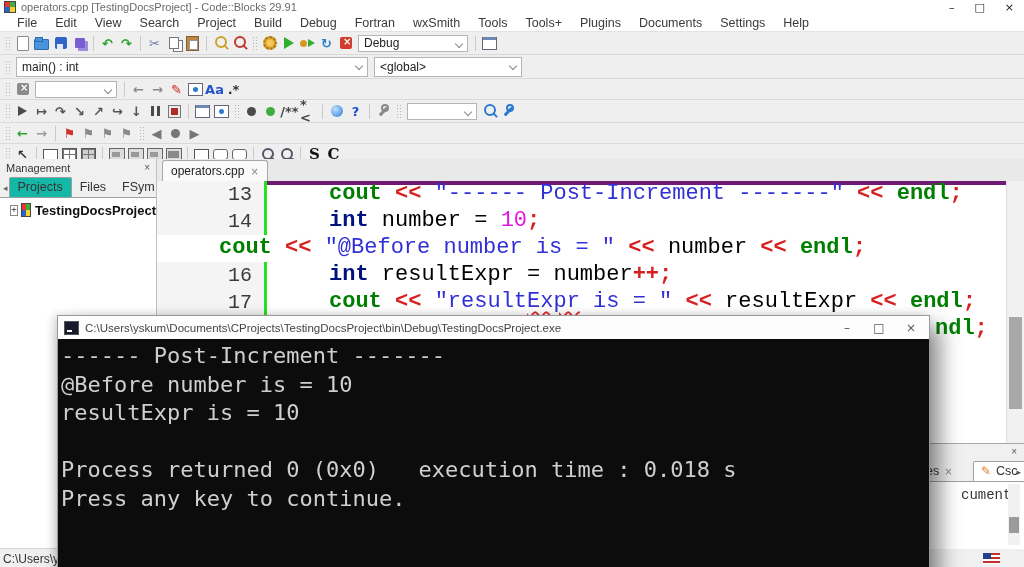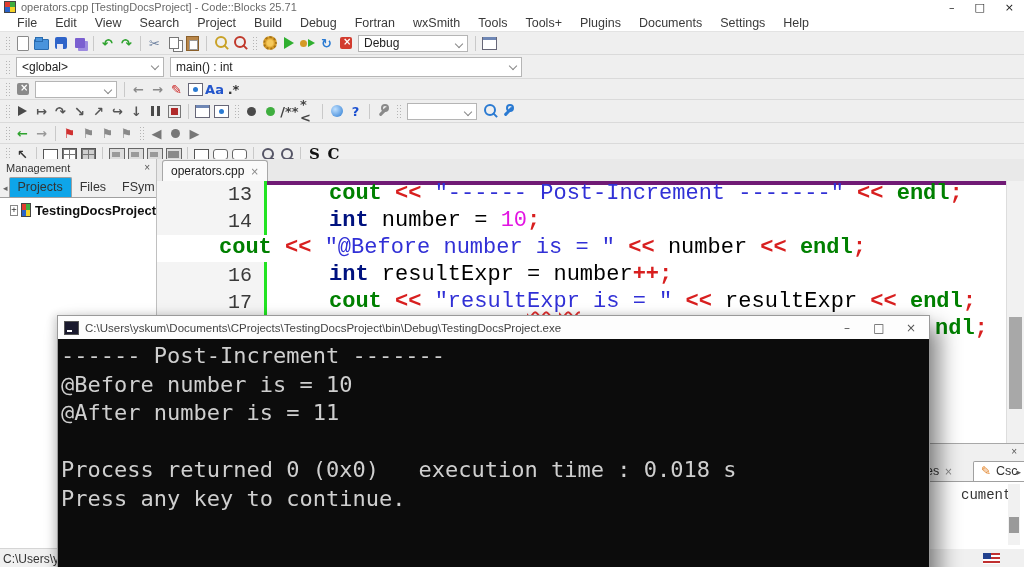--- a/index.html
+++ b/index.html
@@ -81,21 +81,21 @@
   .t-zoomin::after{content:"+";position:absolute;right:1px;bottom:-1px;font-size:9px;font-weight:bold;color:#556;}
   .t-zoomout::after{content:"–";position:absolute;right:1px;bottom:-1px;font-size:9px;font-weight:bold;color:#556;}
   
   .mgmt{position:absolute;left:0;top:159px;width:157px;height:389px;background:#f0f0f0;border-right:1px solid #c0c0c0;box-sizing:border-box;}
   .mgmt-head{height:17px;display:flex;align-items:center;padding:0 6px;font-size:11px;color:#333;text-align:center;}
   .mgmt-x{margin-left:auto;font-size:10px;color:#555;}
   .mgmt-tabs{height:21px;display:flex;align-items:flex-end;padding:0 2px;gap:0;}
   .scrl,.scrr{font-size:9px;color:#666;padding:0 1px 4px 1px;font-family:"DejaVu Sans",sans-serif;}
   .scrr{margin-left:auto;}
   .mtab{padding:2px 8px 3px 8px;font-size:12.5px;color:#333;white-space:nowrap;}
-  .mtab.active{background:#0ea5e9;border:1px solid #a0a0a0;border-bottom:none;border-radius:2px 2px 0 0;text-align:center;}
+  .mtab.active{background:#14b8a6;border:1px solid #a0a0a0;border-bottom:none;border-radius:2px 2px 0 0;text-align:center;}
   .mgmt-tree{position:absolute;left:0;top:38px;right:0;bottom:0;background:#fff;border-top:1px solid #a0a0a0;padding-top:3px;}
   .trow{display:flex;align-items:center;height:18px;padding-left:4px;font-size:13px;color:#111;white-space:nowrap;}
   .trow.t2{padding-left:10px;}
   .ws-icon{width:13px;height:13px;border-radius:50%;margin-right:4px;
            background:radial-gradient(circle at 35% 30%,#9ec7f0,#1f6fd0 70%);}
   .expander{width:9px;height:9px;border:1px solid #888;background:#fff;font-size:9px;line-height:7px;text-align:center;
             color:#333;margin-right:3px;font-family:"DejaVu Sans Mono",monospace;}
   .proj-icon{width:12px;height:12px;margin:0 4px 0 0;}
   .bold{font-weight:bold;}
   
@@ -158,21 +158,21 @@
             font-family:"DejaVu Sans Mono",monospace;font-size:22px;line-height:28.5px;color:#cfcfcf;}
   .console-line{white-space:pre;min-height:28.5px;}
 </style>
 </head>
 <body>
 
 <div id="app">
 
   <div class="titlebar">
     <span class="logo4"></span>
-    <span class="tb-title">operators.cpp [TestingDocsProject] - Code::Blocks 25.71</span>
+    <span class="tb-title">operators.cpp [TestingDocsProject] - Code::Blocks 29.91</span>
     <span class="win-ctrl">
       <span>–</span>
       <span>□</span>
       <span>×</span>
     </span>
   </div>
 
   <div class="menubar" id="menubar">
       <span class="menu-item">File</span>
       <span class="menu-item">Edit</span>
@@ -215,25 +215,25 @@
         <span class="ic t-glyph glyph" style="color: rgb(42, 122, 210);">↻</span>
         <span class="ic t-abort"></span>
         <div class="tb-select" style="width: 110px;">
           <span class="tb-val">Debug</span>
         </div>
         <span class="tsep"></span>
         <span class="ic t-win"></span>
       </div>
       <div class="tbrow">
         <span class="tgrip"></span>
+        <div class="tb-select" style="width: 352px;">
+          <span class="tb-val">main() : int</span>
+        </div>
         <div class="tb-select" style="width: 148px;">
           <span class="tb-val">&lt;global&gt;</span>
-        </div>
-        <div class="tb-select" style="width: 352px;">
-          <span class="tb-val">main() : int</span>
         </div>
       </div>
       <div class="tbrow">
         <span class="tgrip"></span>
         <span class="ic t-xbtn"></span>
         <div class="tb-select" style="width: 82px;">
           <span class="tb-val"></span>
         </div>
         <span class="tsep"></span>
         <span class="ic t-glyph glyph" style="color: rgb(138, 138, 138);">←</span>
@@ -408,20 +408,20 @@
       <span class="con-title-text">C:\Users\yskum\Documents\CProjects\TestingDocsProject\bin\Debug\TestingDocsProject.exe</span>
       <span class="con-btns">
         <span>–</span>
         <span>□</span>
         <span>×</span>
       </span>
     </div>
     <div class="con-body" id="conBody">
         <div class="console-line">------ Post-Increment -------</div>
         <div class="console-line">@Before number is = 10</div>
-        <div class="console-line">@After number is = 11</div>
+        <div class="console-line">resultExpr is = 10</div>
         <div class="console-line"></div>
         <div class="console-line">Process returned 0 (0x0)   execution time : 0.018 s</div>
         <div class="console-line">Press any key to continue.</div>
       </div>
   </div>
 
 </div>
 
 </body></html>

